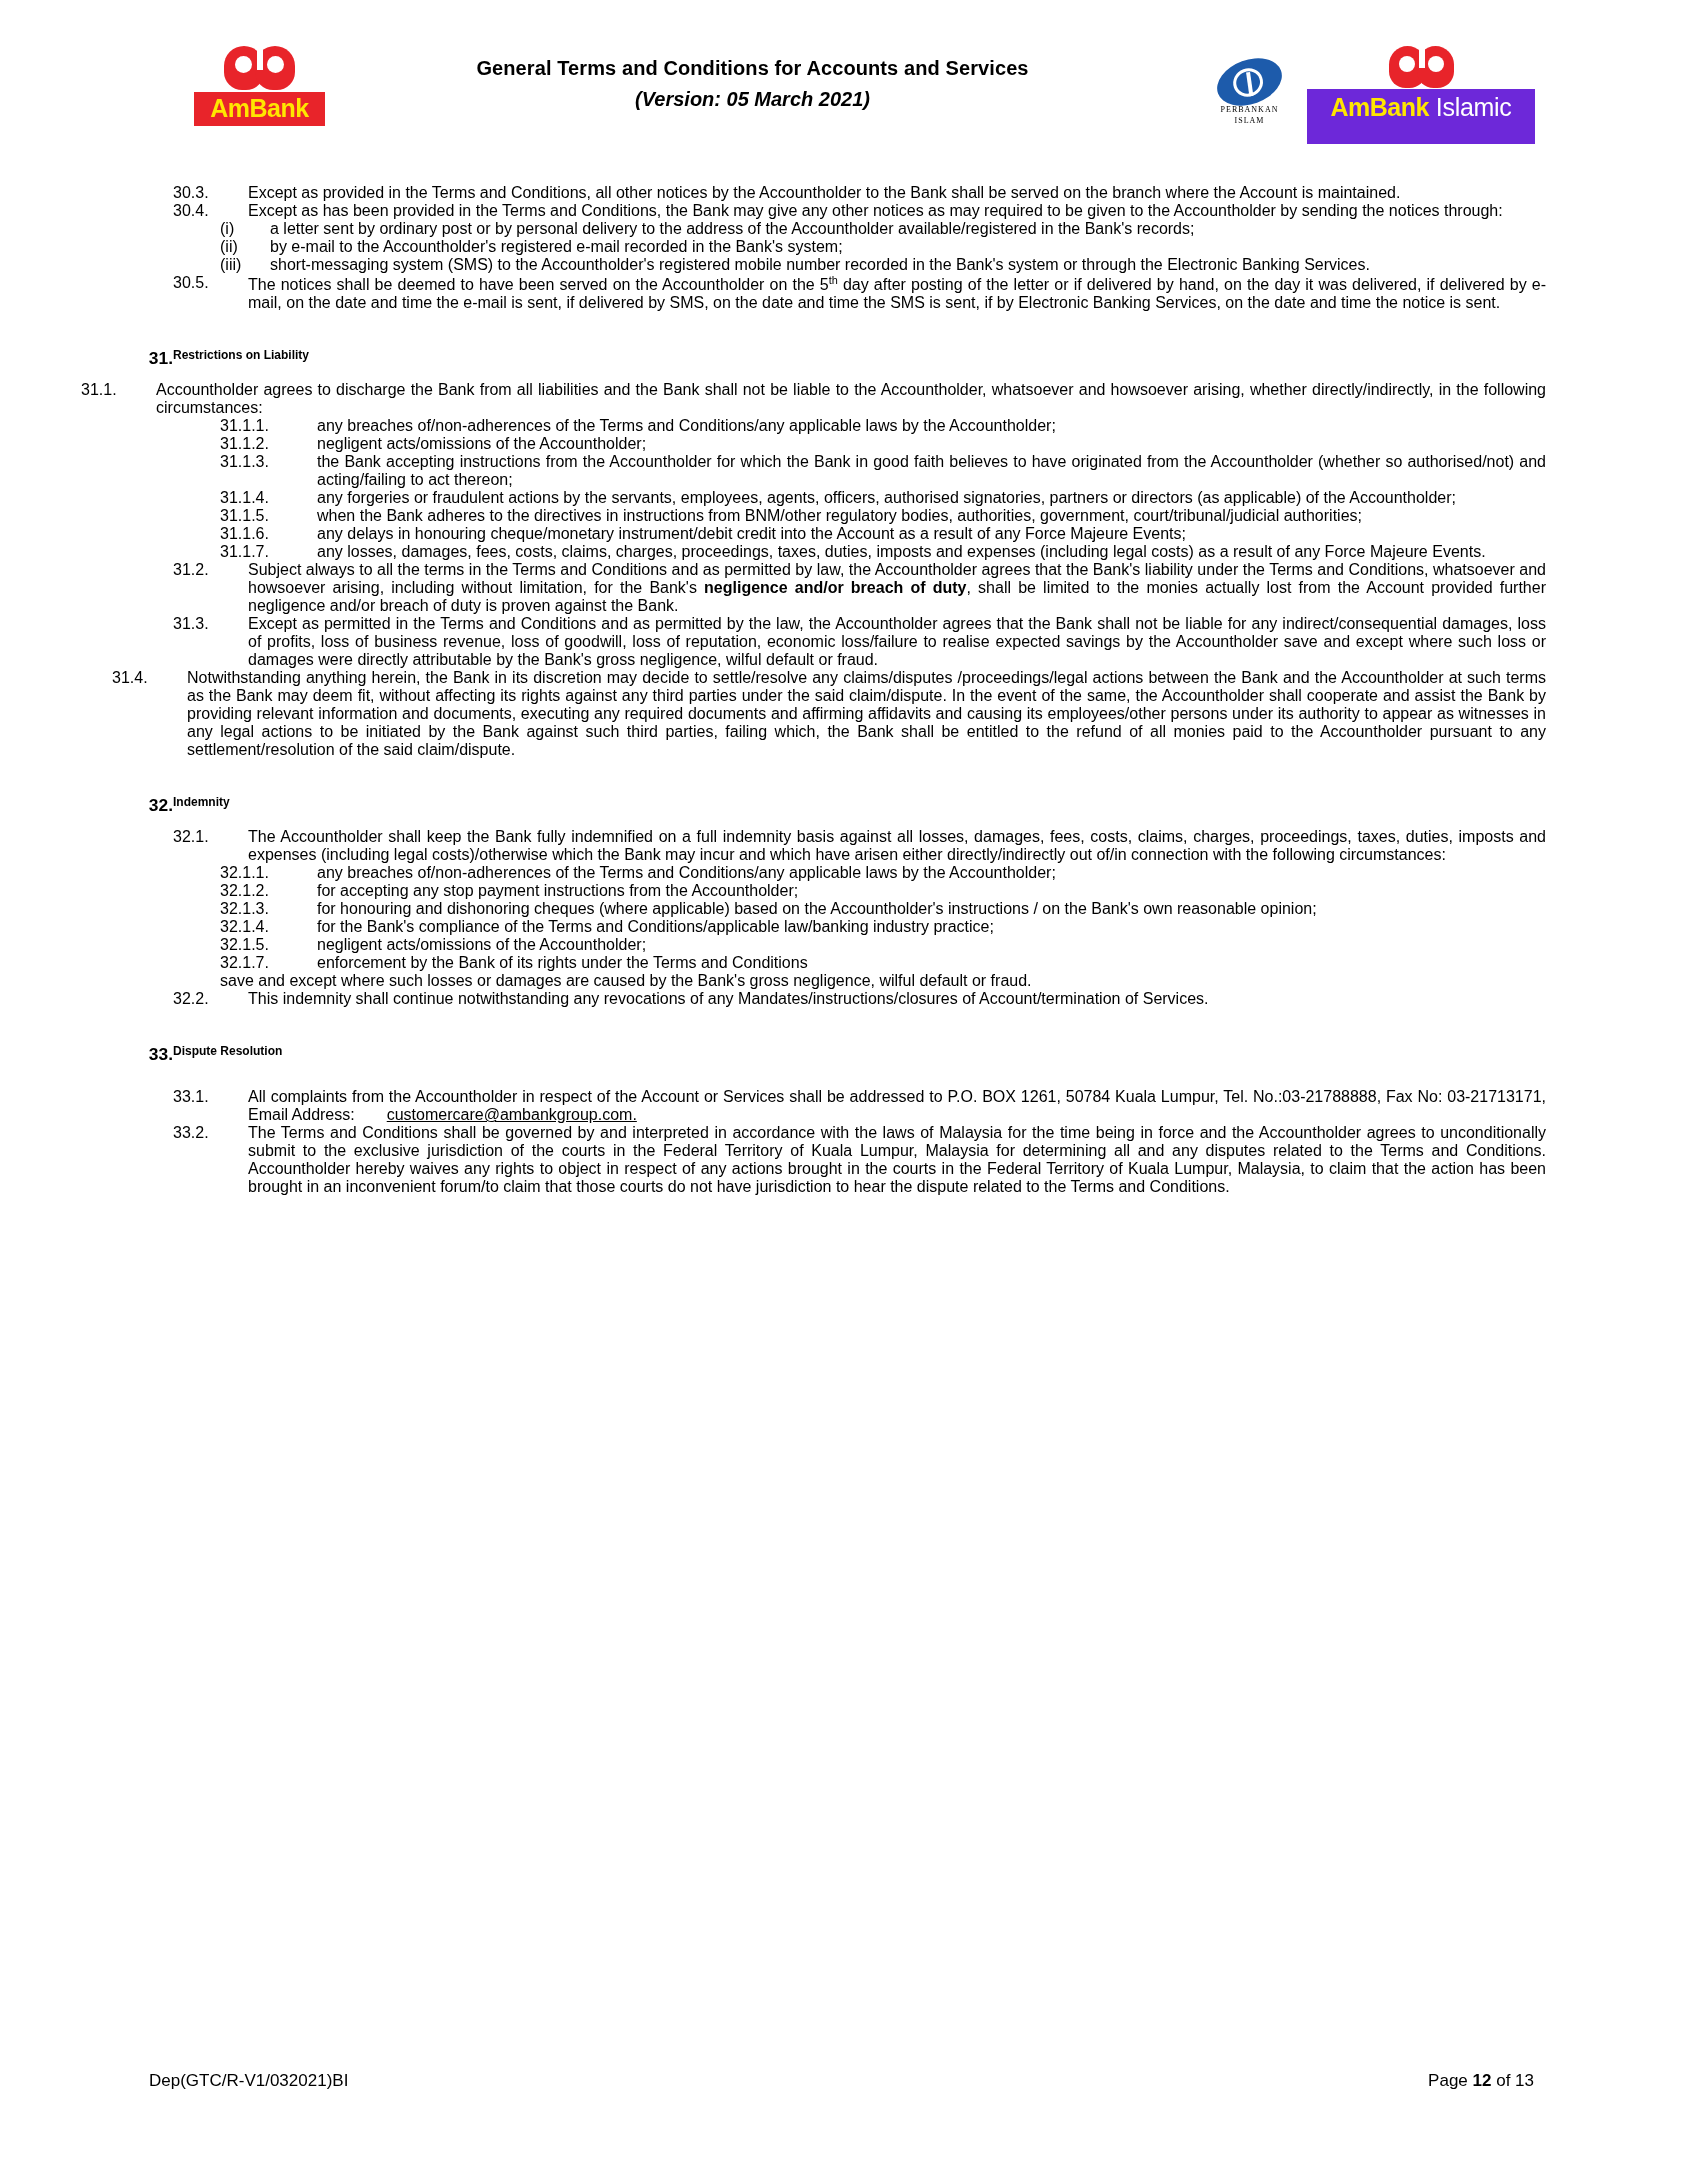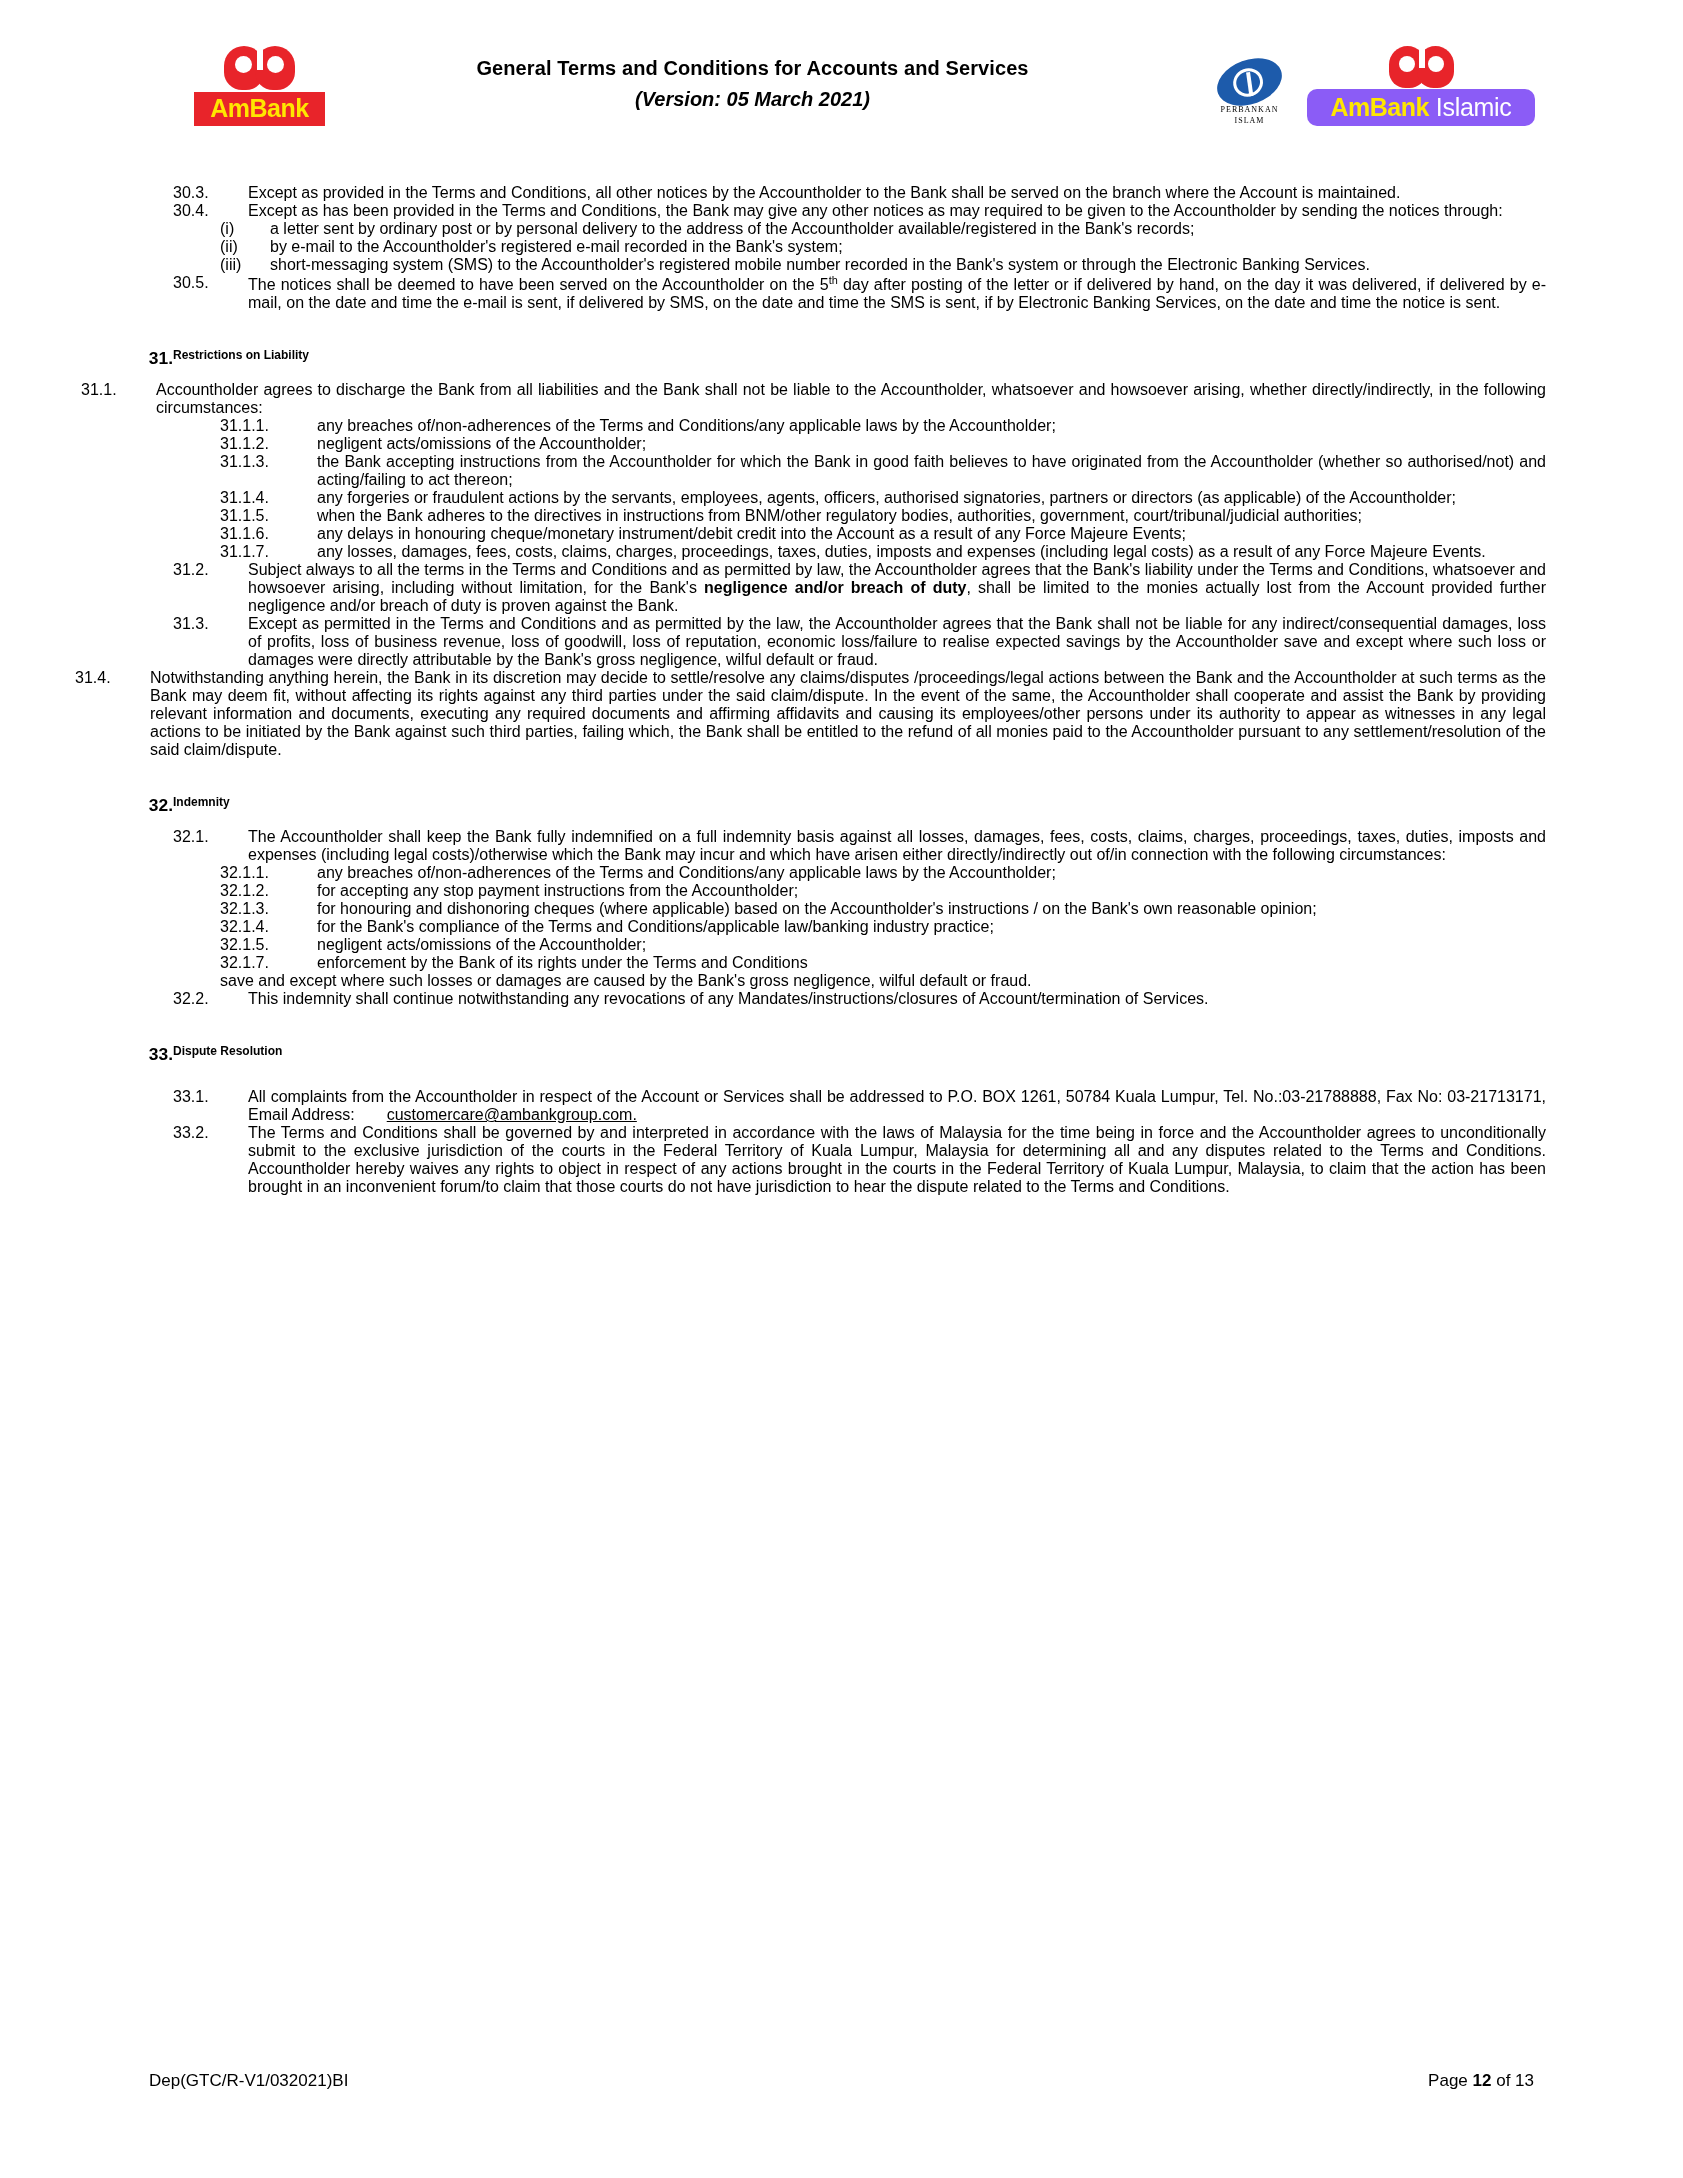--- a/index.html
+++ b/index.html
@@ -163,24 +163,23 @@
     width: 16px; height: 16px;
     background: #ffffff; border-radius: 50%;
   }
   .isl-symbol .hole.l { left: 10px; }
   .isl-symbol .hole.r { right: 10px; }
   .isl-symbol .notch {
     position: absolute; left: 30px; top: 0;
     width: 6px; height: 22px; background: #ffffff;
   }
   .isl-wordbox {
-    background: #8b5cf6;
-    padding: 4px 10px 4px 10px;
+    background: #6d28d9;
+    padding: 4px 10px 22px 10px;
     white-space: nowrap;
-    border-radius: 10px;
   }
   .isl-wordbox .w1 {
     color: #ffe600; font-weight: bold; font-size: 25px;
     letter-spacing: -0.5px;
   }
   .isl-wordbox .w2 {
     color: #ffffff; font-weight: normal; font-size: 25px;
     letter-spacing: -0.3px; margin-left: 7px;
   }
 
@@ -353,21 +352,21 @@
     <div class="clause lvl1" style="padding-left:173px;">
       <div class="c-num num-l2">31.2.</div>
       <div class="c-body"><span>Subject always to all the terms in the Terms and Conditions and as permitted by law, the Accountholder agrees that the Bank's liability under the Terms and Conditions, whatsoever and howsoever arising, including without limitation, for the Bank's </span><span class="bold">negligence and/or breach of duty</span><span>, shall be limited to the monies actually lost from the Account provided further negligence and/or breach of duty is proven against the Bank.</span></div>
     </div>
 
     <div class="clause lvl1" style="padding-left:173px;">
       <div class="c-num num-l2">31.3.</div>
       <div class="c-body">Except as permitted in the Terms and Conditions and as permitted by the law, the Accountholder agrees that the Bank shall not be liable for any indirect/consequential damages, loss of profits, loss of business revenue, loss of goodwill, loss of reputation, economic loss/failure to realise expected savings by the Accountholder save and except where such loss or damages were directly attributable by the Bank's gross negligence, wilful default or fraud.</div>
     </div>
 
-    <div class="clause lvl1" style="padding-left:75px;">
+    <div class="clause lvl1" style="padding-left:112px;">
       <div class="c-num num-l2">31.4.</div>
       <div class="c-body">Notwithstanding anything herein, the Bank in its discretion may decide to settle/resolve any claims/disputes /proceedings/legal actions between the Bank and the Accountholder at such terms as the Bank may deem fit, without affecting its rights against any third parties under the said claim/dispute. In the event of the same, the Accountholder shall cooperate and assist  the Bank by providing relevant information and documents, executing any required  documents and affirming affidavits and causing its employees/other persons under its authority to appear as witnesses in any legal actions to be initiated by the Bank against such third parties, failing which, the Bank shall be entitled to the refund of all monies paid to the Accountholder pursuant to any settlement/resolution of the said claim/dispute.</div>
     </div>
 
     <div class="gap-xl"></div>
 
     <div class="sec-head">
       <div class="s-num">32.</div>
       <div class="s-title">Indemnity</div>
     </div>

